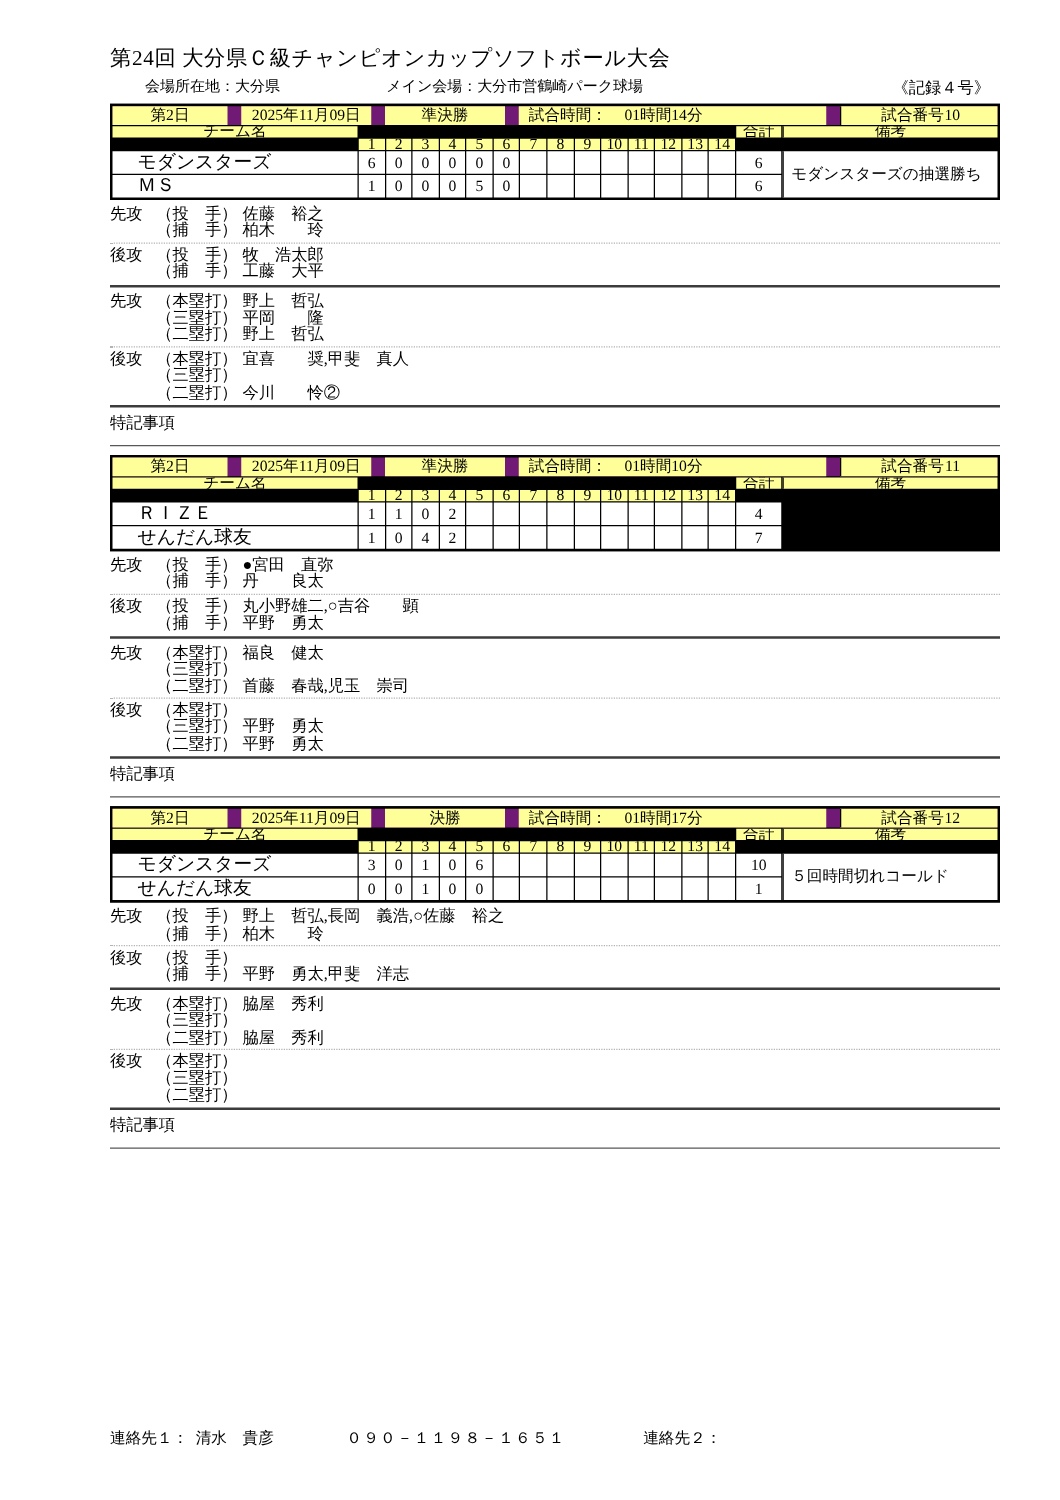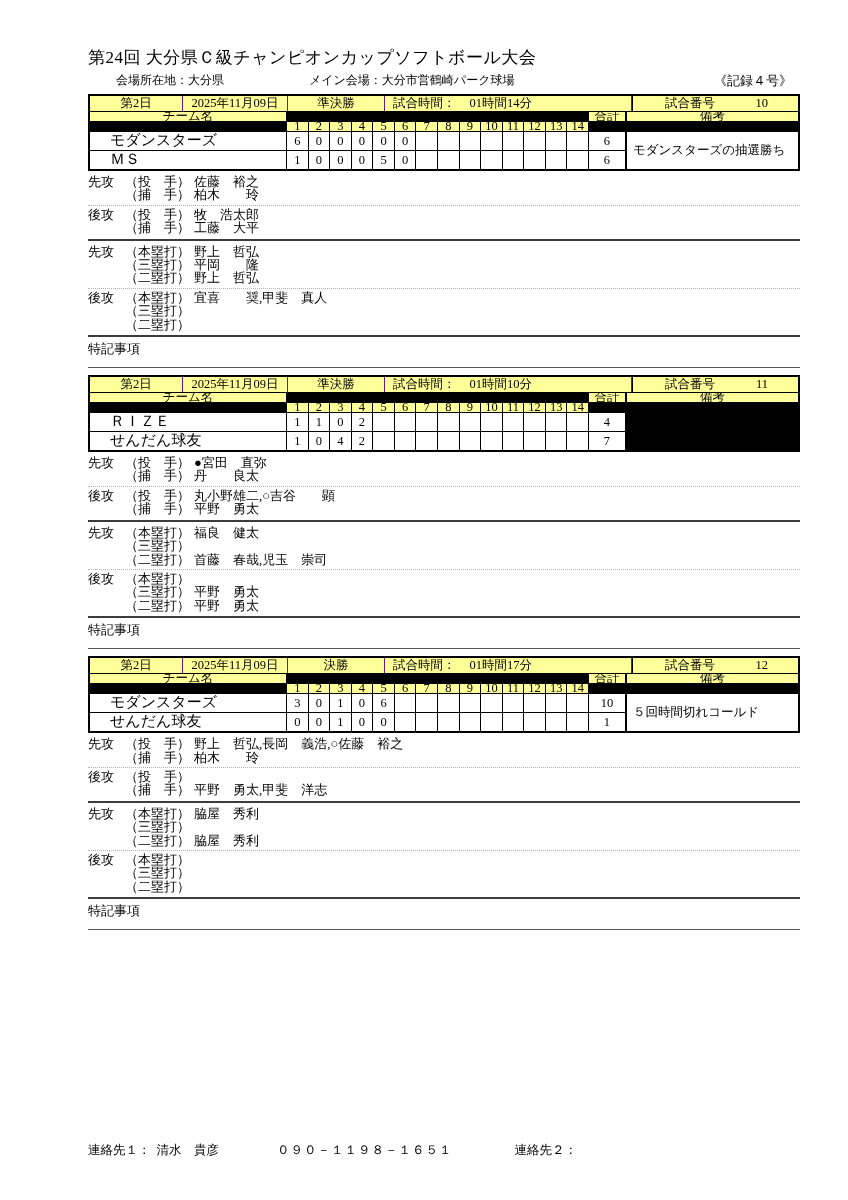--- a/index.html
+++ b/index.html
@@ -1,27 +1,27 @@
 <!DOCTYPE html>
 <html><head>
 <meta charset="utf-8">
 <style>
   html,body{margin:0;padding:0;background:#e8e8e8;}
   .page{position:relative;width:848px;height:1200px;background:#ffffff;margin:0 auto;
         font-family:"Liberation Serif","DejaVu Serif",serif;color:#000;overflow:hidden;}
-  .content{position:absolute;left:88px;top:46px;width:712px;}
+  .content{position:absolute;left:88px;top:35px;width:712px;}
   .title{font-size:17px;letter-spacing:0.5px;white-space:nowrap;}
   .subrow{position:relative;margin-top:3px;font-size:12px;height:16px;white-space:nowrap;}
   .subrow .venue{margin-left:28px;}
   .subrow .mainv{margin-left:82px;}
   .subrow .recno{position:absolute;right:8px;top:0;font-size:13px;}
 
   
   .scoreboard{margin-top:6px;border:2px solid #000;background:#000;display:flex;flex-direction:column;gap:1px;}
-  .sb-row1{display:grid;grid-template-columns:92px 104px 96px 246px 1fr;gap:1px;background:#701a75;height:15px;}
+  .sb-row1{display:grid;grid-template-columns:92px 104px 96px 246px 1fr;gap:11px;background:#701a75;height:15px;}
   .sb-grid{display:grid;grid-template-columns:196px repeat(14,1fr) 36px 172px;gap:1px;background:#000;}
   .sb-row2{height:19px;}
   .sb-body{grid-template-rows:18px 18px;}
   .cell{background:#fff;display:flex;align-items:center;justify-content:center;
         font-size:12.5px;line-height:1;white-space:nowrap;overflow:hidden;}
   .hcell{background:#ffff99;}
   .num{font-size:12.5px;}
   .cell.tname{justify-content:flex-start;padding-left:20px;font-size:15px;font-family:Liberation Mono, monospace;}
   .cell.remarks{justify-content:flex-start;padding-left:6px;font-size:12.5px;}
   .thickleft{border-left:1px solid #000;}
@@ -189,20 +189,21 @@
             <span class="names">宜喜　　奨,甲斐　真人</span>
           </div>
           <div class="pline">
             <span class="side"></span>
             <span class="pos">（三塁打）</span>
             <span class="names"></span>
           </div>
           <div class="pline">
             <span class="side"></span>
             <span class="pos">（二塁打）</span>
+            <span class="names">今川　　怜②</span>
           </div>
         </div>
       </div>
       <div class="rule2"></div>
       <div class="notes">
         <span>特記事項</span>
       </div>
     </section>
 
     <section class="game">

